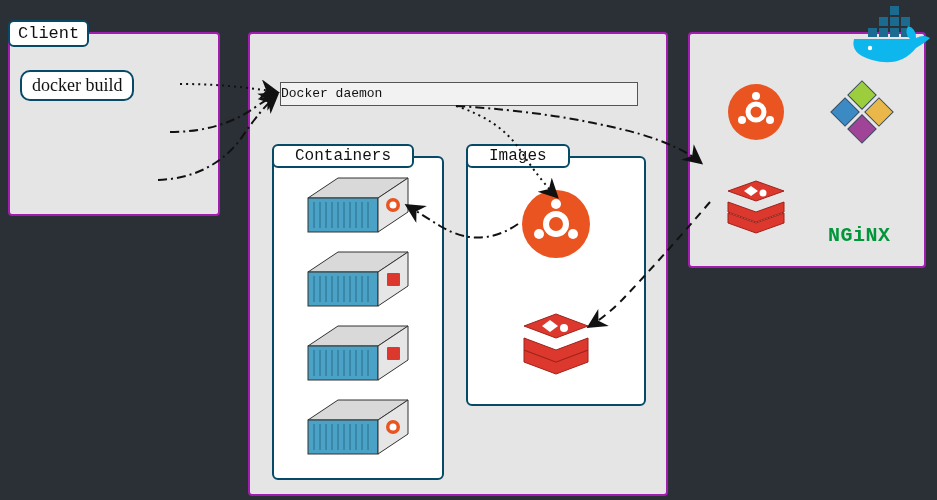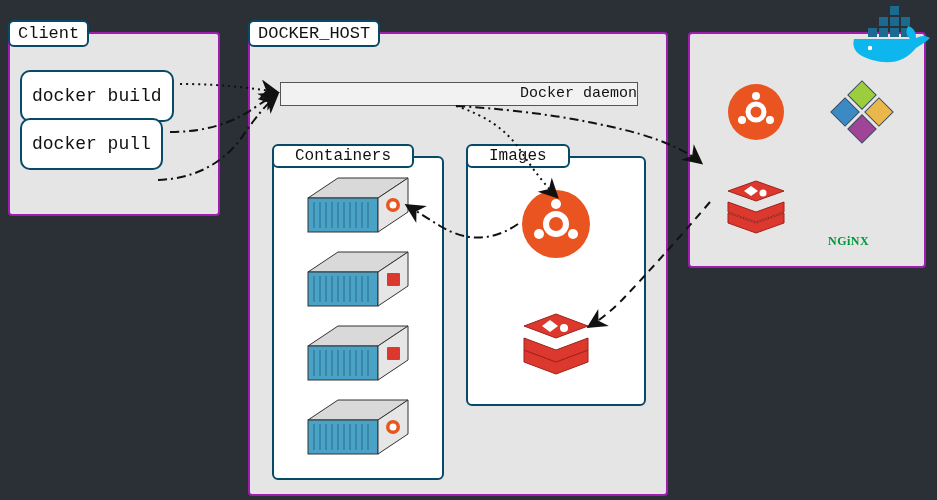--- a/index.html
+++ b/index.html
@@ -1,37 +1,35 @@
 <!DOCTYPE html>
 <html><head>
 <meta charset="utf-8">
 <style>
   html,body{margin:0;padding:0;background:#2b3036;width:937px;height:500px;font-family:Menlo,Monaco,"Courier New",monospace;}
   .canvas{position:relative;width:937px;height:500px;}
   .panel{position:absolute;background:#e5e5e5;border:2px solid #a21caf;border-radius:4px;}
   .panel-title{position:absolute;top:-14px;left:-2px;background:#fff;border:2px solid #064a68;border-radius:6px;padding:2px 8px;font-size:17px;color:#111;}
-  .cmd{position:absolute;left:10px;background:#fff;border:2px solid #064a68;border-radius:10px;padding:14px 10px;font-size:18px;color:#111;white-space:pre;}
-  .daemon{position:absolute;background:#f2f2f2;border:1px solid #555;font-size:15px;text-align:right;color:#111;}
+  .cmd{position:absolute;left:10px;background:#fff;border:2px solid #064a68;border-radius:10px;padding:3px 10px;font-size:18px;color:#111;white-space:pre;font-family:Liberation Serif, serif;}
+  .daemon{position:absolute;background:#f2f2f2;border:1px solid #555;font-size:13px;text-align:left;color:#111;}
   .inner{position:absolute;background:#fff;border:2px solid #064a68;border-radius:6px;}
   .inner-title{position:absolute;top:-14px;left:-2px;background:#fff;border:2px solid #064a68;border-radius:6px;padding:1px 21px;font-size:16px;color:#111;}
-  .nginx{position:absolute;font-weight:800;font-family:Liberation Serif, serif;font-size:12px;color:#009639;letter-spacing:0.5px;margin-top:10px;}
+  .nginx{position:absolute;font-weight:800;font-family:Liberation Mono, monospace;font-size:20px;color:#009639;letter-spacing:0.5px;}
   svg.overlay{position:absolute;inset:0;pointer-events:none;}
 </style>
 </head>
 <body>
 <div class="canvas">
 
 <div class="panel" style="left:8px;top:32px;width:208px;height:180px">
   <div class="panel-title">Client</div>
   <div class="cmd" style="top:36px">docker build</div>
-  <div class="cmd" style="top:84px">docker pull</div>
 </div>
 
 <div class="panel" style="left:248px;top:32px;width:416px;height:460px">
-  <div class="panel-title">DOCKER_HOST</div>
   <div class="daemon" style="left:30px;top:48px;width:356px;height:22px;line-height:22px">Docker daemon</div>
 
   <div class="inner" style="left:22px;top:122px;width:168px;height:320px">
     <div class="inner-title">Containers</div>
     <svg width="168" height="320">
       <defs>
         <g id="ctr">
           <polygon points="0,20 70,20 100,0 30,0" fill="#d9d9d9" stroke="#333"></polygon>
           <rect x="0" y="20" width="70" height="34" fill="#4aa3c7" stroke="#333"></rect>
           <polygon points="70,20 100,0 100,34 70,54" fill="#e6e6e6" stroke="#333"></polygon>

